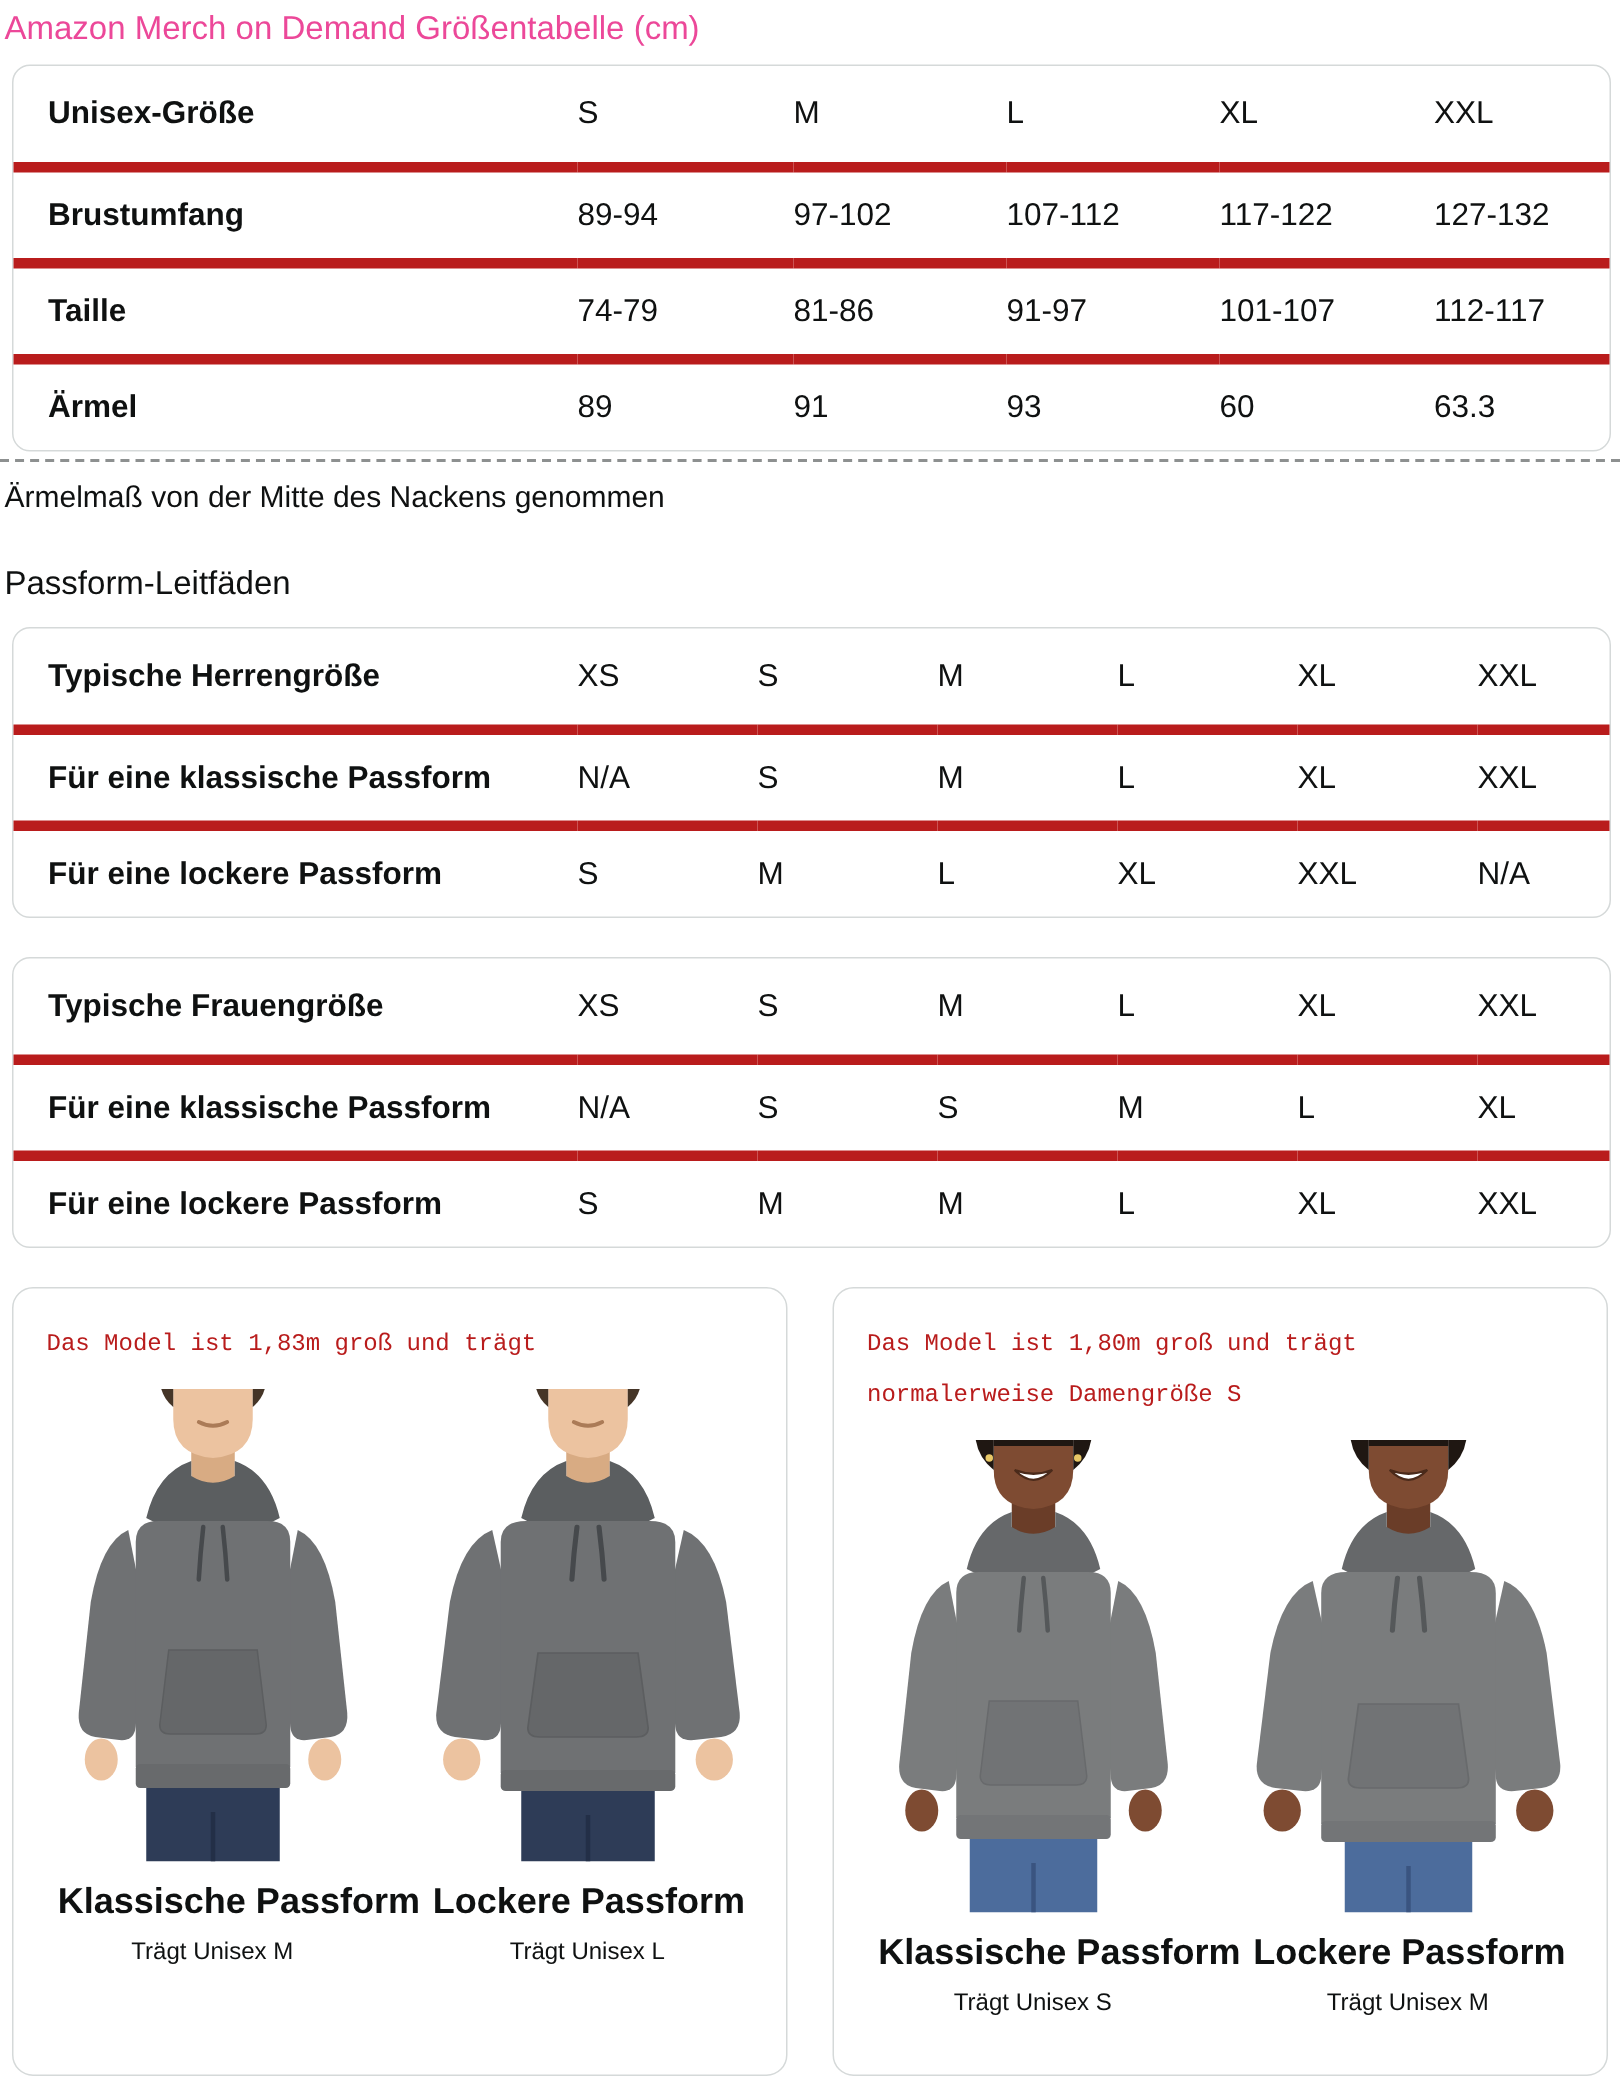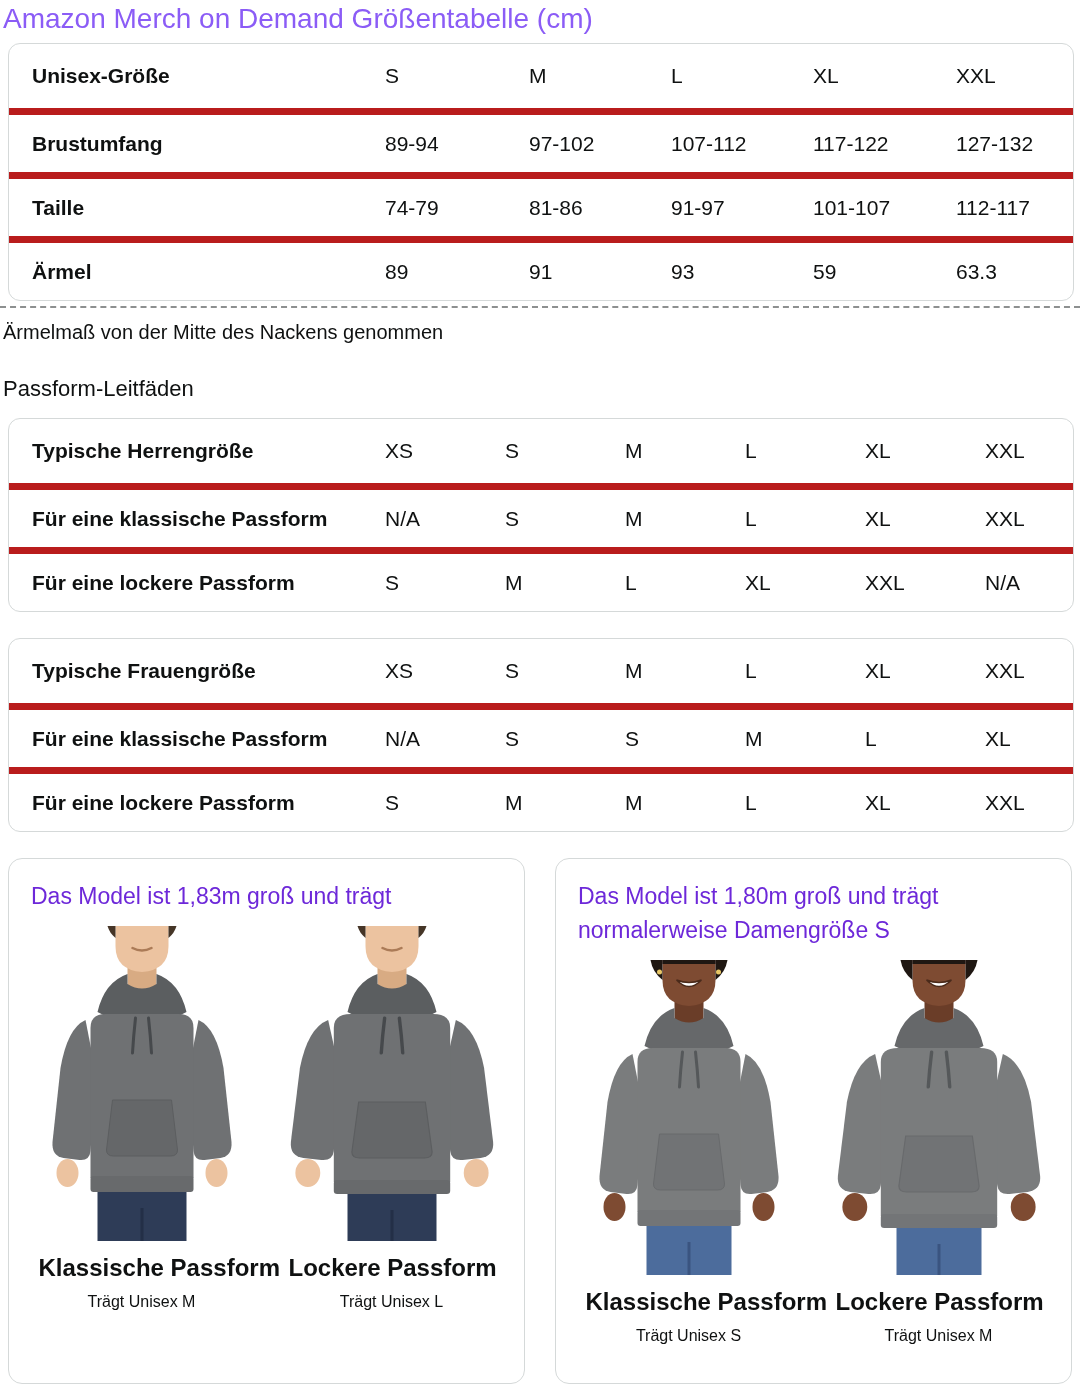--- a/index.html
+++ b/index.html
@@ -8,24 +8,24 @@
     position: relative;
     width: 1080px;
     height: 1388px;
     overflow: hidden;
     color: #0F1111;
     font-family: "Liberation Sans", "DejaVu Sans", sans-serif;
   }
 
   .page-title {
     margin: 5px 0 0 3px;
-    font-size: 28px;
+    font-size: 22px;
     font-weight: 400;
     line-height: 27px;
-    color: #8b5cf6;
+    color: #ec4899;
   }
 
   table.chart {
     width: 1064px;
     margin-left: 8px;
     border: 1.5px solid #D5D9D9;
     border-radius: 12px;
     border-collapse: separate;
     border-spacing: 0;
     table-layout: fixed;
@@ -73,23 +73,24 @@
   }
   .model-card {
     flex: 1 1 0;
     height: 526px;
     border: 1.5px solid #D5D9D9;
     border-radius: 14px;
     padding: 20px 22px 16px 22px;
     background: #fff;
   }
   .card-desc {
-    font-size: 23px;
+    font-size: 16px;
     line-height: 34px;
-    color: #6d28d9;
+    color: #b91c1c;
+    font-family: Liberation Mono, monospace;
   }
   .models-row {
     display: flex;
     justify-content: center;
     gap: 44px;
     margin-top: 13px;
   }
   .model-figure { width: 206px; text-align: center; }
   .model-figure svg { display: block; }
   .fit-caption {
@@ -144,21 +145,21 @@
     <td>81-86</td>
     <td>91-97</td>
     <td>101-107</td>
     <td>112-117</td>
   </tr>
   <tr>
     <td class="rl">Ärmel</td>
     <td>89</td>
     <td>91</td>
     <td>93</td>
-    <td>59</td>
+    <td>60</td>
     <td>63.3</td>
   </tr>
 </tbody>
   </table>
 
 <div class="section-divider"></div>
 
 <div class="note-text">Ärmelmaß von der Mitte des Nackens genommen</div>
 
 <div class="fit-heading">Passform-Leitfäden</div>

